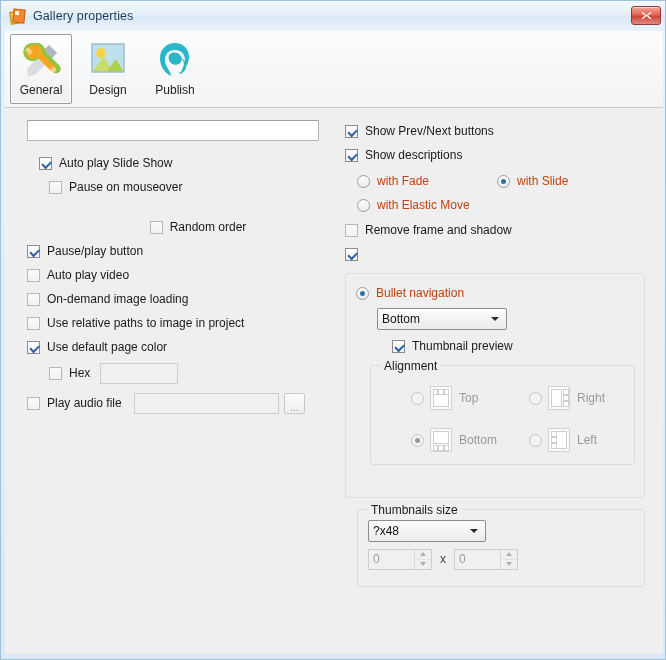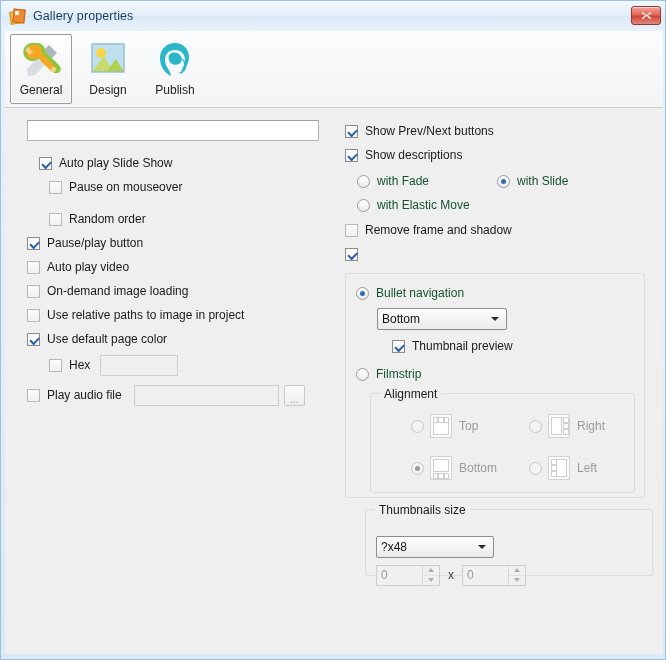--- a/index.html
+++ b/index.html
@@ -198,21 +198,21 @@
   .rb.on::after {
     content: "";
     position: absolute;
     left: 3px; top: 3px;
     width: 5px; height: 5px;
     border-radius: 50%;
     background: #2b6fb5;
   }
   .rb.dis { border-color: #c4c4c4; background: #f3f3f3; }
   .rb.dis.on::after { background: #9a9a9a; }
-  .rb-text { margin-left: 7px; font-size: 12px; color: #14532d; }
+  .rb-text { margin-left: 7px; font-size: 12px; color: #c2410c; }
   .rb-text.dim { color: #9a9a9a; }
 
   select.combo {
     height: 22px;
     font-family: "Liberation Sans", sans-serif;
     font-size: 12px;
     color: #111;
     background: linear-gradient(180deg, #fdfdfd 0%, #ebebeb 100%);
     border: 1px solid #8d8d8d;
     border-radius: 2px;
@@ -385,21 +385,21 @@
 
       
       <div class="row" style="margin-top:2px;padding-left:12px;">
         <span class="cb on"></span>
         <span class="cb-text">Auto play Slide Show</span>
       </div>
       <div class="row" style="margin-left:22px;margin-top:2px;">
         <span class="cb off"></span>
         <span class="cb-text">Pause on mouseover</span>
       </div>
-      <div class="row" style="margin-left:22px;margin-top:10px;">
+      <div class="row" style="margin-left:22px;margin-top:18px;justify-content:center;">
         <span class="cb off"></span>
         <span class="cb-text">Random order</span>
       </div>
       <div class="row" style="margin-top:2px;">
         <span class="cb on"></span>
         <span class="cb-text">Pause/play button</span>
       </div>
       <div class="row" style="margin-top:2px;">
         <span class="cb off"></span>
         <span class="cb-text">Auto play video</span>
@@ -479,24 +479,20 @@
             <option>Bottom</option>
           </select>
           <span class="combo-arrow"></span>
         </div>
 
         <div class="row" style="margin-left:36px;margin-top:5px;">
           <span class="cb on"></span>
           <span class="cb-text">Thumbnail preview</span>
         </div>
 
-        <div class="row" style="margin-top:6px;">
-          <span class="rb"></span>
-          <span class="rb-text">Filmstrip</span>
-        </div>
 
         
         <div class="groupbox" style="margin-top:8px;margin-left:14px;width:265px;height:100px;">
           <span class="gb-title">Alignment</span>
 
           <div class="row" style="position:absolute;left:40px;top:20px;">
             <span class="rb dis"></span>
             <span class="align-prev ap-h" style="margin-left:6px;flex-direction:column;">
               <span class="ap-strip">
                   <span></span>
@@ -542,21 +538,21 @@
                   <span></span>
                   <span></span>
                 </span>
               <span class="ap-main"></span>
             </span>
             <span class="rb-text dim">Left</span>
           </div>
         </div>
       </div>
 
-      <div class="groupbox" style="margin-top:11px;margin-left:20px;width:288px;height:67px;padding:26px 10px 0 10px;">
+      <div class="groupbox" style="margin-top:11px;margin-left:12px;width:288px;height:78px;padding:10px 10px 0 10px;">
         <span class="gb-title">Thumbnails size</span>
 
         <div class="combo-wrap">
           <select class="combo" style="width:118px;">
             <option>?x48</option>
           </select>
           <span class="combo-arrow"></span>
         </div>
 
         <div class="row" style="margin-top:6px;">

